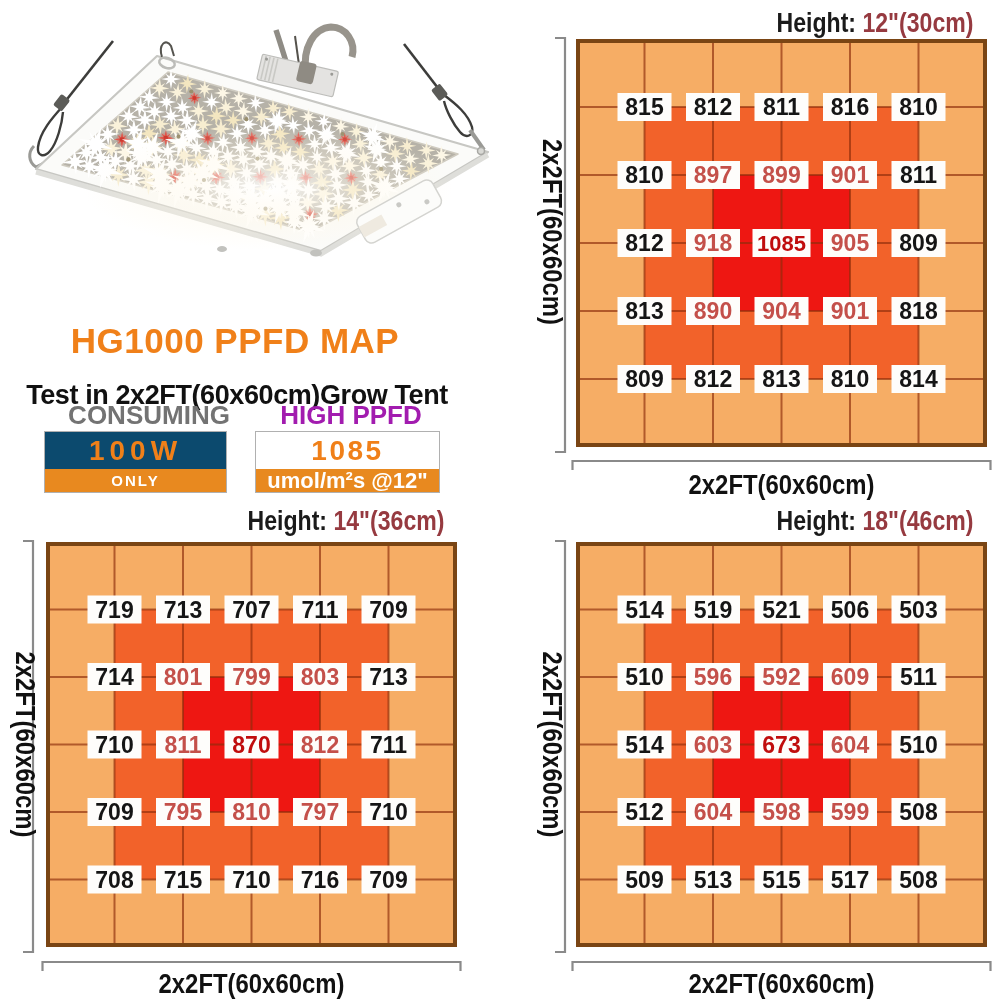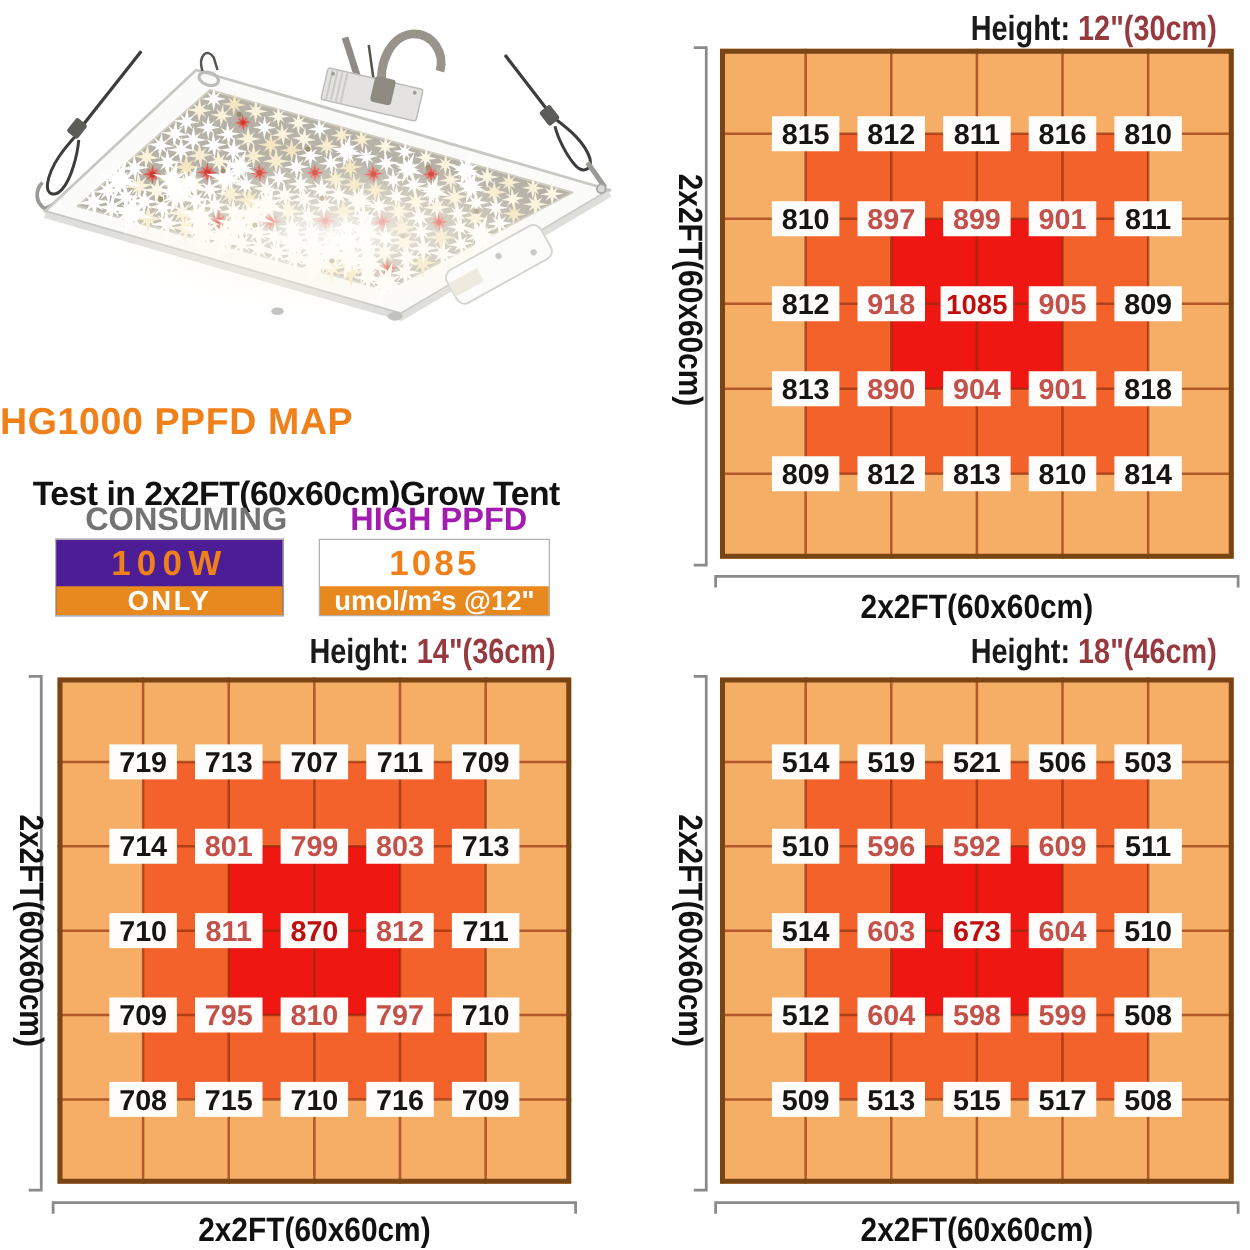--- a/index.html
+++ b/index.html
@@ -325,31 +325,31 @@
     <rect x="356" y="196" width="86" height="30" rx="7" fill="#fcfcfa" stroke="#d4d4d0" stroke-width="1.5"></rect>
     <rect x="356" y="205" width="26" height="12" fill="#efeae0"></rect>
     <circle cx="402" cy="205" r="2.5" fill="#c9c9c5"></circle>
     <circle cx="428" cy="216" r="2.5" fill="#c9c9c5"></circle>
   </g>
 
   <ellipse cx="222" cy="249" rx="5" ry="3" fill="#c2c2be"></ellipse>
   <ellipse cx="316" cy="253" rx="6" ry="3.5" fill="#c2c2be"></ellipse>
 </svg>
 
-<div class="abs" style="left:0;top:321px;width:470px;font-size:30px;font-weight:bold;color:#f08019;letter-spacing:0.5px;">HG1000 PPFD MAP</div>
+<div class="abs" style="left:0;top:321px;width:470px;text-align:center;font-size:35px;font-weight:bold;color:#f08019;letter-spacing:0.5px;">HG1000 PPFD MAP</div>
 
 <div class="abs" style="left:0;top:380px;width:474px;text-align:center;font-size:27px;font-weight:bold;color:#111;letter-spacing:-0.4px;">Test in 2x2FT(60x60cm)Grow Tent</div>
 
 <div class="abs" style="left:52px;top:400px;width:194px;text-align:center;font-size:26px;font-weight:bold;color:#737373;">CONSUMING</div>
 
 <div class="abs" style="left:255px;top:400px;width:192px;text-align:center;font-size:26px;font-weight:bold;color:#a21caf;">HIGH PPFD</div>
 
-<div class="abs" style="left:44px;top:431px;width:183px;height:62px;border:1px solid #b0b0b0;background:#4c1d95;box-sizing:border-box;">
+<div class="abs" style="left:44px;top:431px;width:183px;height:62px;border:1px solid #b0b0b0;background:#0c4a6e;box-sizing:border-box;">
   <div style="height:37px;text-align:center;font-size:28px;font-weight:bold;color:#f08019;line-height:37px;letter-spacing:5px;">100W</div>
-  <div style="height:23px;background:#e8891f;text-align:center;font-size:22px;font-weight:bold;color:#fff;line-height:23px;letter-spacing:2px;">ONLY</div>
+  <div style="height:23px;background:#e8891f;text-align:center;font-size:15px;font-weight:bold;color:#fff;line-height:23px;letter-spacing:2px;">ONLY</div>
 </div>
 
 <div class="abs" style="left:255px;top:431px;width:185px;height:62px;border:1px solid #b0b0b0;background:#fff;box-sizing:border-box;">
   <div style="height:37px;text-align:center;font-size:28px;font-weight:bold;color:#f08019;line-height:37px;letter-spacing:2.5px;">1085</div>
   <div style="height:23px;background:#e8891f;text-align:center;font-size:22px;font-weight:bold;color:#fff;line-height:23px;">umol/m²s @12"</div>
 </div>
 
 <svg class="abs" style="left:500px;top:0" width="500" height="510" viewBox="500 0 500 510">
 
 <rect x="576" y="39" width="411" height="408" fill="#f6ad65"></rect>

